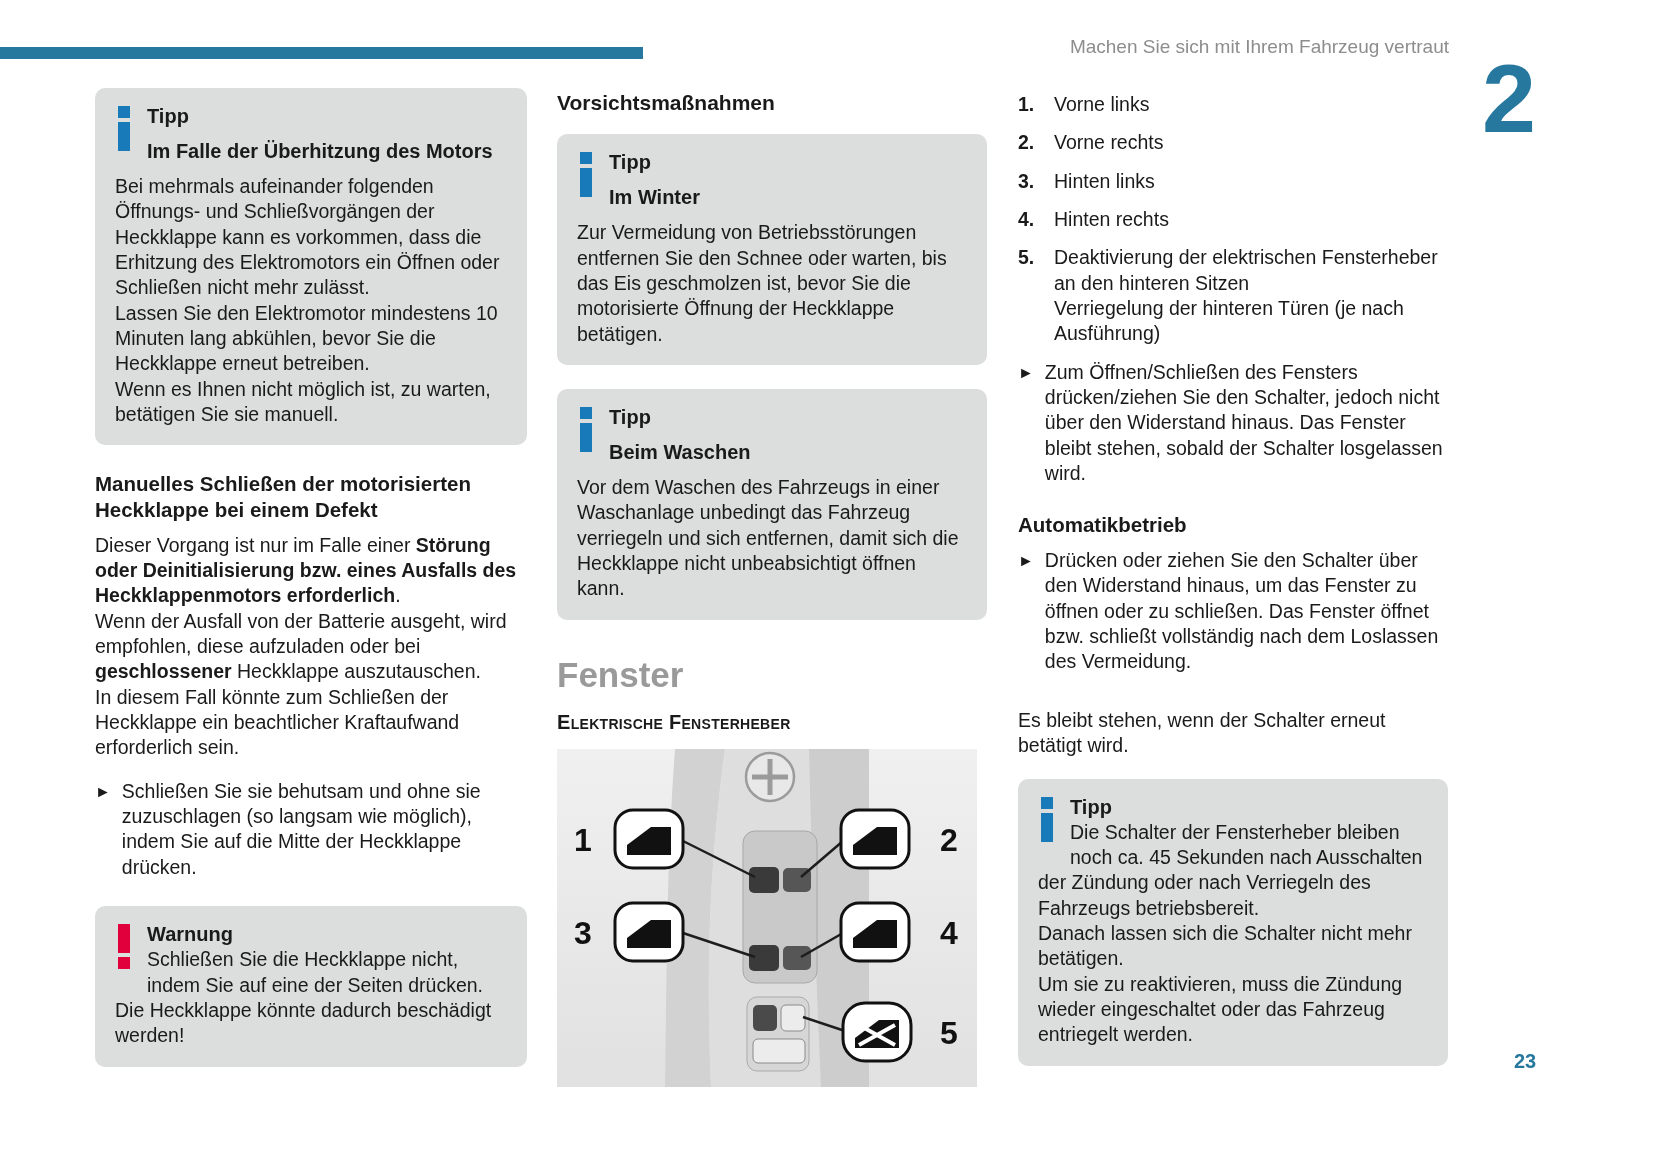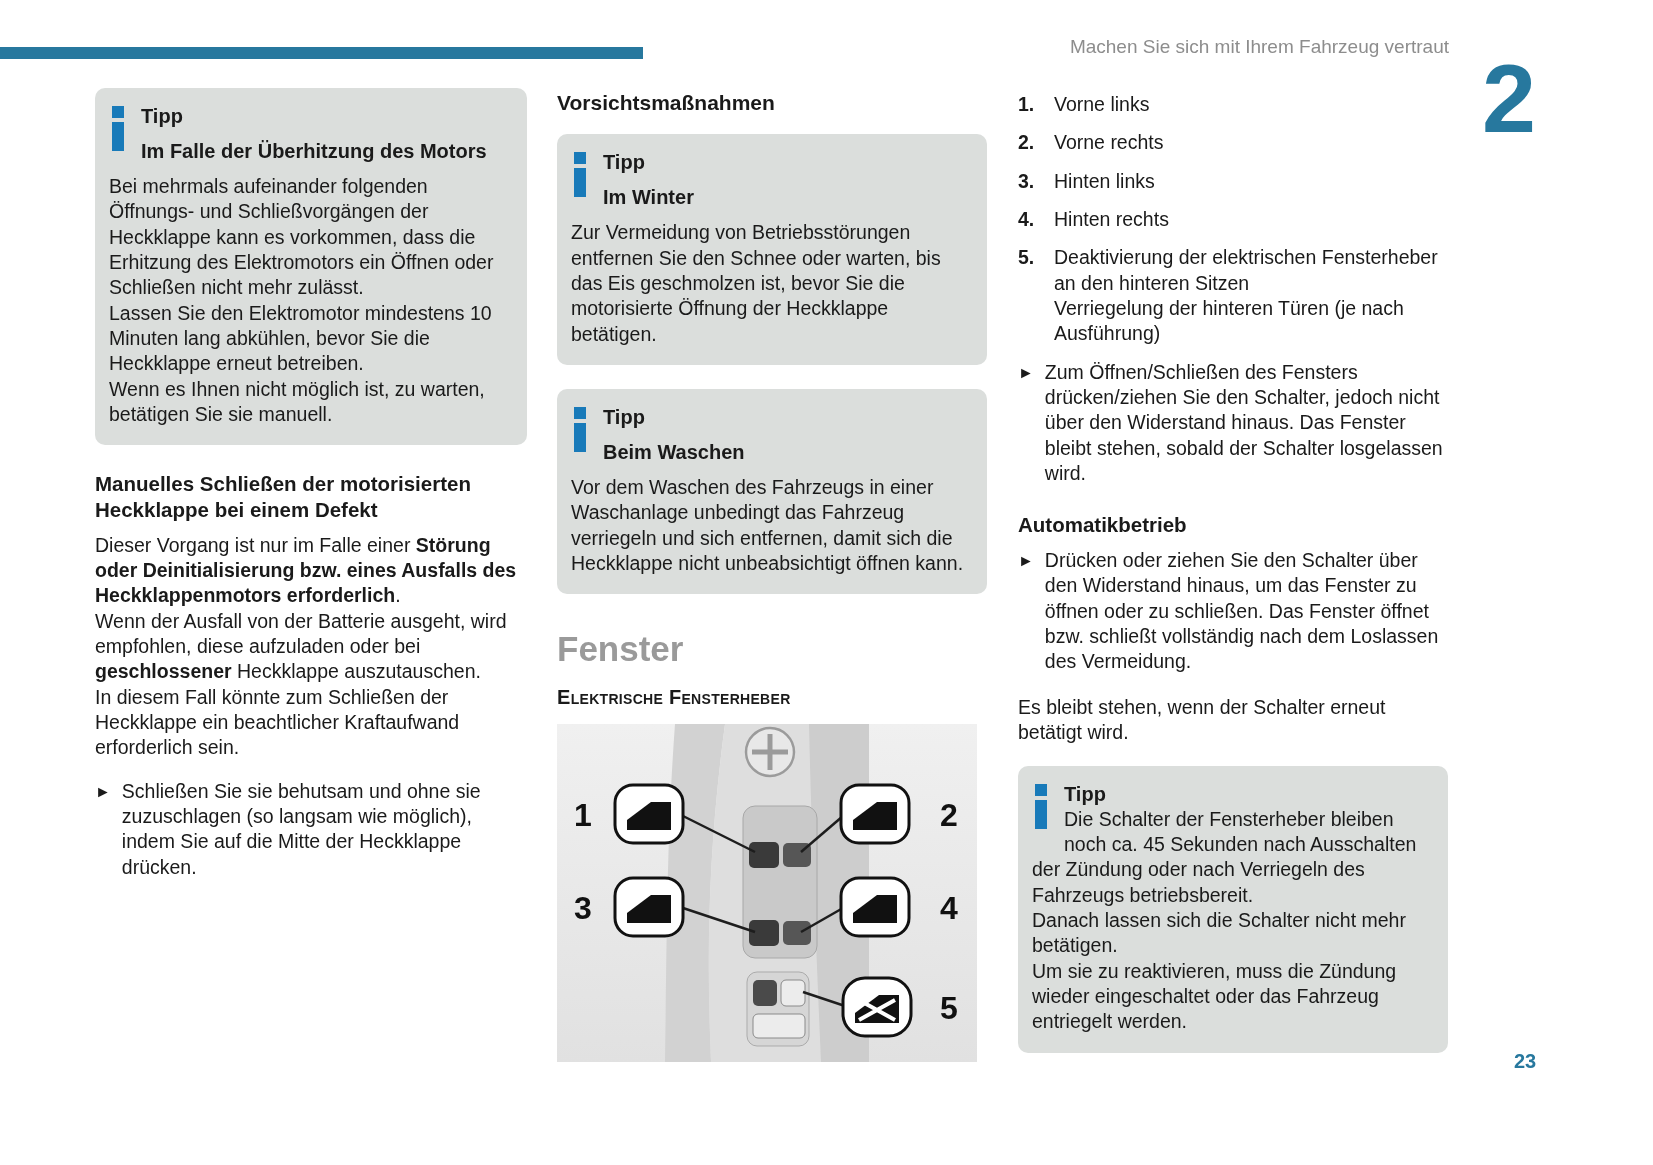--- a/index.html
+++ b/index.html
@@ -11,42 +11,42 @@
   .topbar{position:absolute;left:0;top:47px;width:643px;height:12px;background:var(--teal,#27789e)}
   .header-title{position:absolute;top:36px;right:204px;font-size:19px;color:var(--muted,#8d8d8d)}
   .chapter-num{position:absolute;left:1482px;top:50px;font-size:97px;font-weight:bold;line-height:1;color:var(--teal,#27789e)}
   .page-num{position:absolute;left:1514px;top:1050px;font-size:20px;font-weight:bold;color:var(--teal,#27789e)}
 
   .col{position:absolute;top:88px;font-size:19.5px;line-height:1.3}
   #col1{left:95px;width:432px}
   #col2{left:557px;width:430px}
   #col3{left:1018px;width:430px}
 
-  .tipbox{background:var(--box,#dbdedc);border-radius:10px;padding:15px 14px 18px;overflow:hidden}
+  .tipbox{background:var(--box,#dbdedc);border-radius:10px;padding:15px 20px 18px;overflow:hidden}
   .icon{float:left;width:12px;margin:3px 17px 4px 3px}
   .icon span{display:block;width:12px}
   .icon.info .dot{height:12px;background:var(--blue,#187ab9);margin-bottom:4px}
   .icon.info .bar{height:29px;background:var(--blue,#187ab9)}
   .icon.warn .bar{height:29px;background:var(--red,#e2003c)}
   .icon.warn .dot{height:12px;background:var(--red,#e2003c);margin-top:4px}
   .tip-label{font-weight:bold;font-size:20px}
   .tip-title{font-weight:bold;font-size:20px;margin-top:9px}
   .tip-body{margin-top:10px;white-space:pre-line}
   .preline{white-space:pre-line}
   .b{font-weight:bold}
 
   h3{font-size:20.5px;line-height:1.25;margin:26px 0 10px}
   h2{font-size:21px;line-height:1.25;margin:2px 0 18px}
   .para{margin-top:4px}
   .bullet{display:flex;gap:11px;margin-top:18px}
   .bullet .arrow{flex:0 0 auto;font-size:16px;line-height:25px}
   .warnbox{margin-top:26px}
   .mt24{margin-top:24px}
   .mt20{margin-top:20px}
-  .mt18{margin-top:20px}
+  .mt18{margin-top:33px}
 
   .section-title{font-size:35px;font-weight:700;color:var(--gray_title,#9a9a9a);margin-top:32px}
   .subsection-title{font-variant:small-caps;font-weight:bold;font-size:20px;letter-spacing:.3px;margin-top:12px}
   .diagram{display:block;margin-top:14px;width:420px;height:338px}
 
   .numlist{margin-top:4px}
   .numitem{display:flex;margin-bottom:13px}
   .numitem .num{flex:0 0 36px;font-weight:bold}
 </style>
 </head>
@@ -75,20 +75,29 @@
 
   <p class="para preline"><span>Dieser Vorgang ist nur im Falle einer </span><span class="b">Störung oder Deinitialisierung bzw. eines Ausfalls des Heckklappenmotors erforderlich</span><span>.
 Wenn der Ausfall von der Batterie ausgeht, wird empfohlen, diese aufzuladen oder bei </span><span class="b">geschlossener</span><span> Heckklappe auszutauschen.
 In diesem Fall könnte zum Schließen der Heckklappe ein beachtlicher Kraftaufwand erforderlich sein.</span></p>
 
   <div class="bullet">
     <span class="arrow">►</span>
     <div>Schließen Sie sie behutsam und ohne sie zuzuschlagen (so langsam wie möglich), indem Sie auf die Mitte der Heckklappe drücken.</div>
   </div>
 
+  <div class="tipbox warnbox">
+    <span class="icon warn">
+        <span class="bar"></span>
+        <span class="dot"></span>
+      </span>
+    <div class="tip-label">Warnung</div>
+    <div class="preline">Schließen Sie die Heckklappe nicht, indem Sie auf eine der Seiten drücken.
+Die Heckklappe könnte dadurch beschädigt werden!</div>
+  </div>
 
 </div>
 
 <div class="col" id="col2">
 
   <h2>Vorsichtsmaßnahmen</h2>
 
   <div class="tipbox">
     <span class="icon info">
         <span class="dot"></span>

